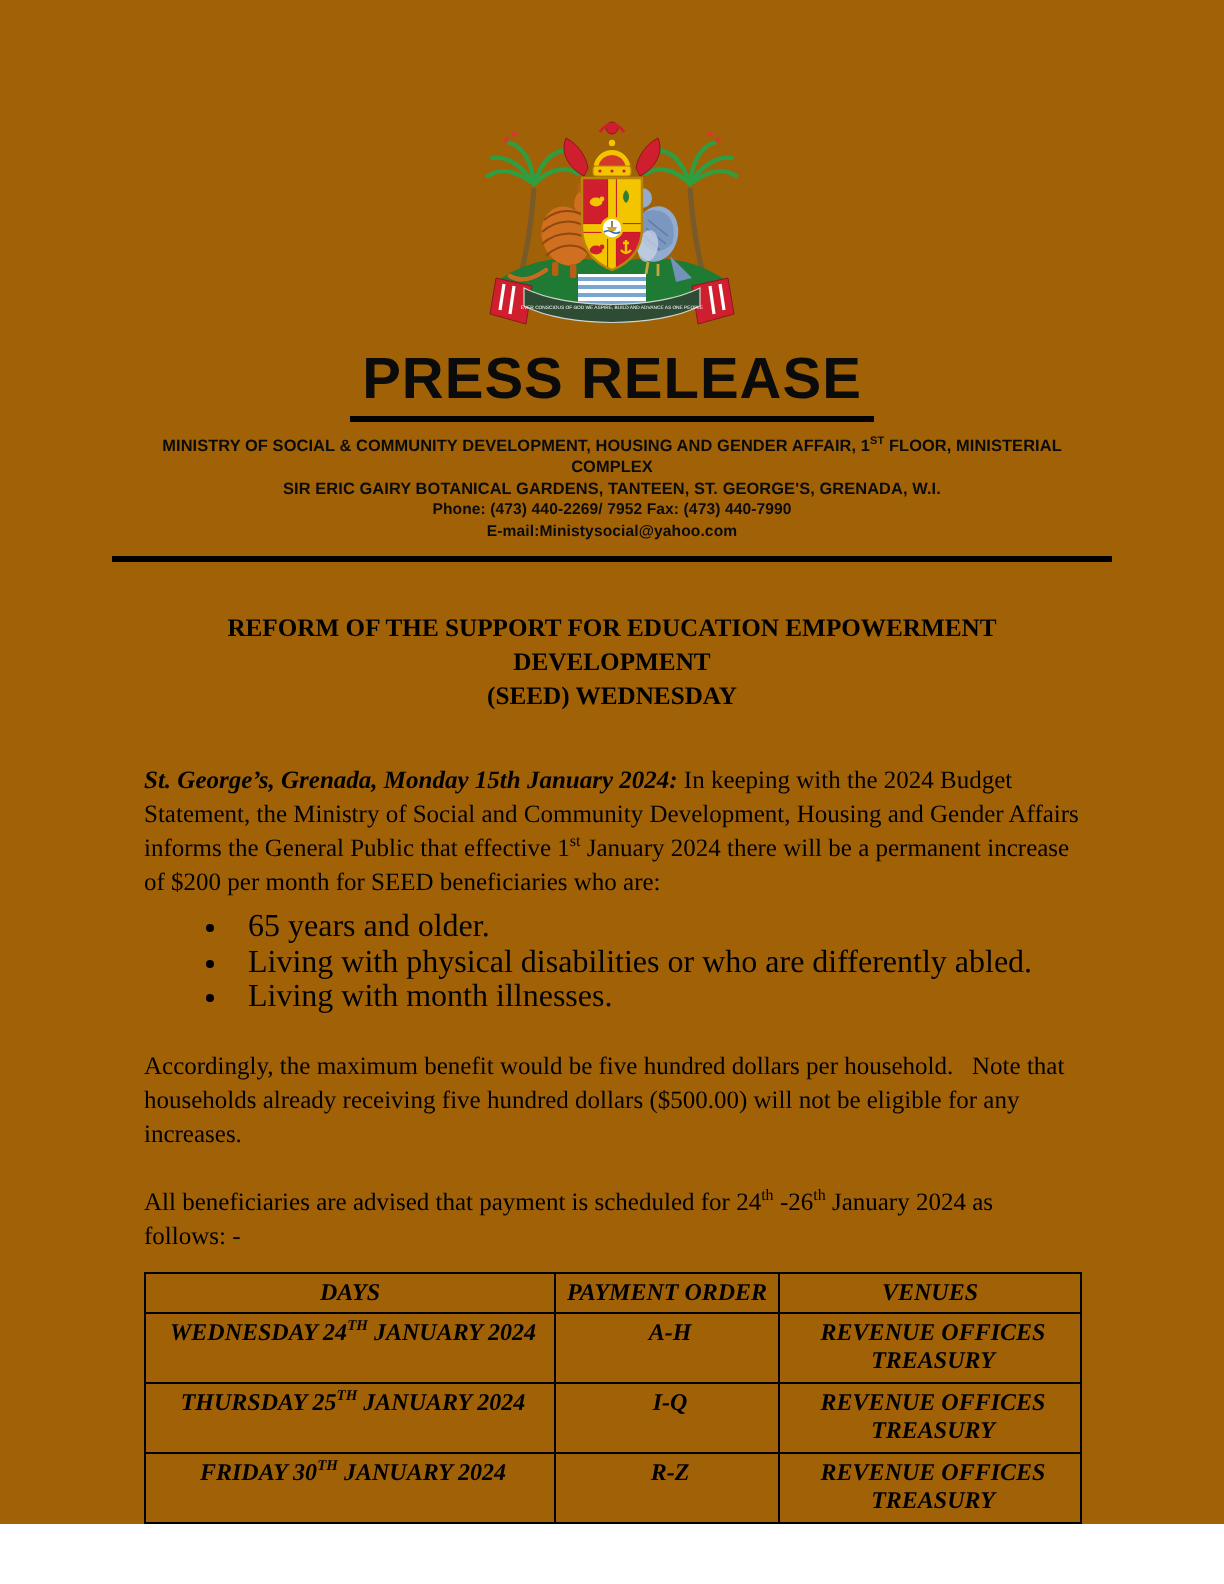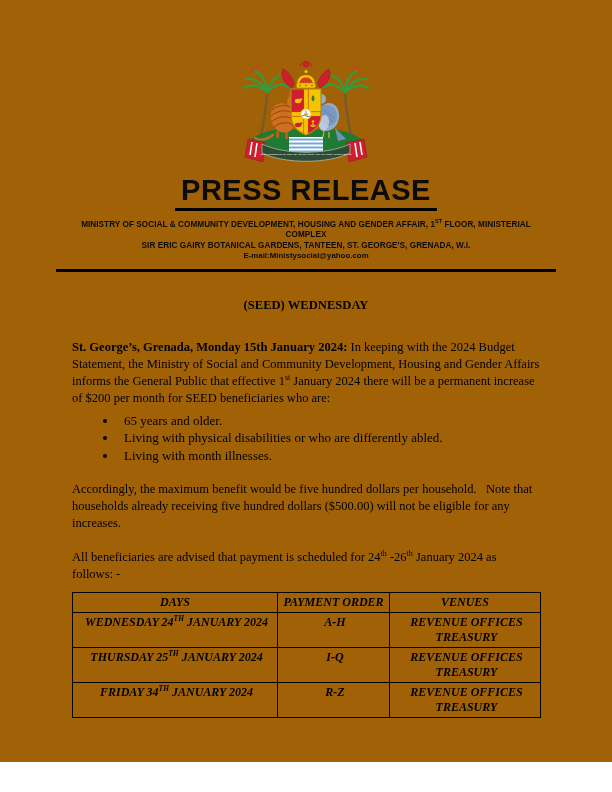--- a/index.html
+++ b/index.html
@@ -32,25 +32,25 @@
   }
   
   .release-heading {
     margin-top:25px; text-align:center; font-weight:700;
     font-size:12.6px; line-height:17px;
   }
   .body-para {
     margin-top:25px; font-size:12.5px; line-height:17px;
     white-space:pre-wrap; text-align:left;
   }
-  .body-para b { font-weight:700; }
+  .body-para b { font-weight:700;font-style:italic; }
   sup.bsup { font-size:8px; vertical-align:super; line-height:0; }
   ul.bullets { margin:5px 0 0 0; padding-left:46px; }
   ul.bullets li {
-    font-size:13px; line-height:17.5px; list-style-type:disc;
+    font-size:16px; line-height:17.5px; list-style-type:disc;
     padding-left:6px;
   }
   .body-para.p2 { margin-top:17px; }
   .body-para.p3 { margin-top:17px; }
   
   table.pay-table {
     width:468px; margin-top:9px; border-collapse:collapse;
     font-size:12px; font-weight:700; table-layout:fixed;font-style:italic;
   }
   table.pay-table, table.pay-table th, table.pay-table td {
@@ -207,26 +207,28 @@
         <path d="M51,51 h30 v25 q0,15 -15,21 q-15,-6 -15,-21 z" fill="none" stroke="#b8860b" stroke-width="1.2"></path>
       </svg>
     </div>
 
     <div>
       <span class="pr-title">PRESS RELEASE</span>
     </div>
 
     <div class="mast-line first"><span>MINISTRY OF SOCIAL &amp; COMMUNITY DEVELOPMENT, HOUSING AND GENDER AFFAIR, 1</span><sup>ST</sup><span> FLOOR, MINISTERIAL COMPLEX</span></div>
     <div class="mast-line">SIR ERIC GAIRY BOTANICAL GARDENS, TANTEEN, ST. GEORGE'S, GRENADA, W.I.</div>
+    <div class="mast-line small">Phone: (473) 440-2269/ 7952 Fax: (473) 440-7990</div>
     <div class="mast-line small">E-mail:Ministysocial@yahoo.com</div>
   </div>
 
   <hr class="rule">
 
   <div class="release-heading">
+    <div>REFORM OF THE SUPPORT FOR EDUCATION EMPOWERMENT DEVELOPMENT</div>
     <div>(SEED) WEDNESDAY</div>
   </div>
 
   <p class="body-para"><b>St. George’s, Grenada, Monday 15th January 2024:</b><span> In keeping with the 2024 Budget Statement, the Ministry of Social and Community Development, Housing and Gender Affairs informs the General Public that effective 1</span><sup class="bsup">st</sup><span> January 2024 there will be a permanent increase of $200 per month for SEED beneficiaries who are:</span></p>
 
   <ul class="bullets">
     <li>65 years and older.</li>
     <li>Living with physical disabilities or who are differently abled.</li>
     <li>Living with month illnesses.</li>
   </ul>
@@ -259,21 +261,21 @@
       </tr>
       <tr>
         <td><span>THURSDAY 25</span><sup class="bsup">TH</sup><span> JANUARY 2024</span></td>
         <td>I-Q</td>
         <td>
             <div>REVENUE OFFICES</div>
             <div>TREASURY</div>
           </td>
       </tr>
       <tr>
-        <td><span>FRIDAY 34</span><sup class="bsup">TH</sup><span> JANUARY 2024</span></td>
+        <td><span>FRIDAY 30</span><sup class="bsup">TH</sup><span> JANUARY 2024</span></td>
         <td>R-Z</td>
         <td>
             <div>REVENUE OFFICES</div>
             <div>TREASURY</div>
           </td>
       </tr>
     </tbody>
   </table>
 
 </div>

